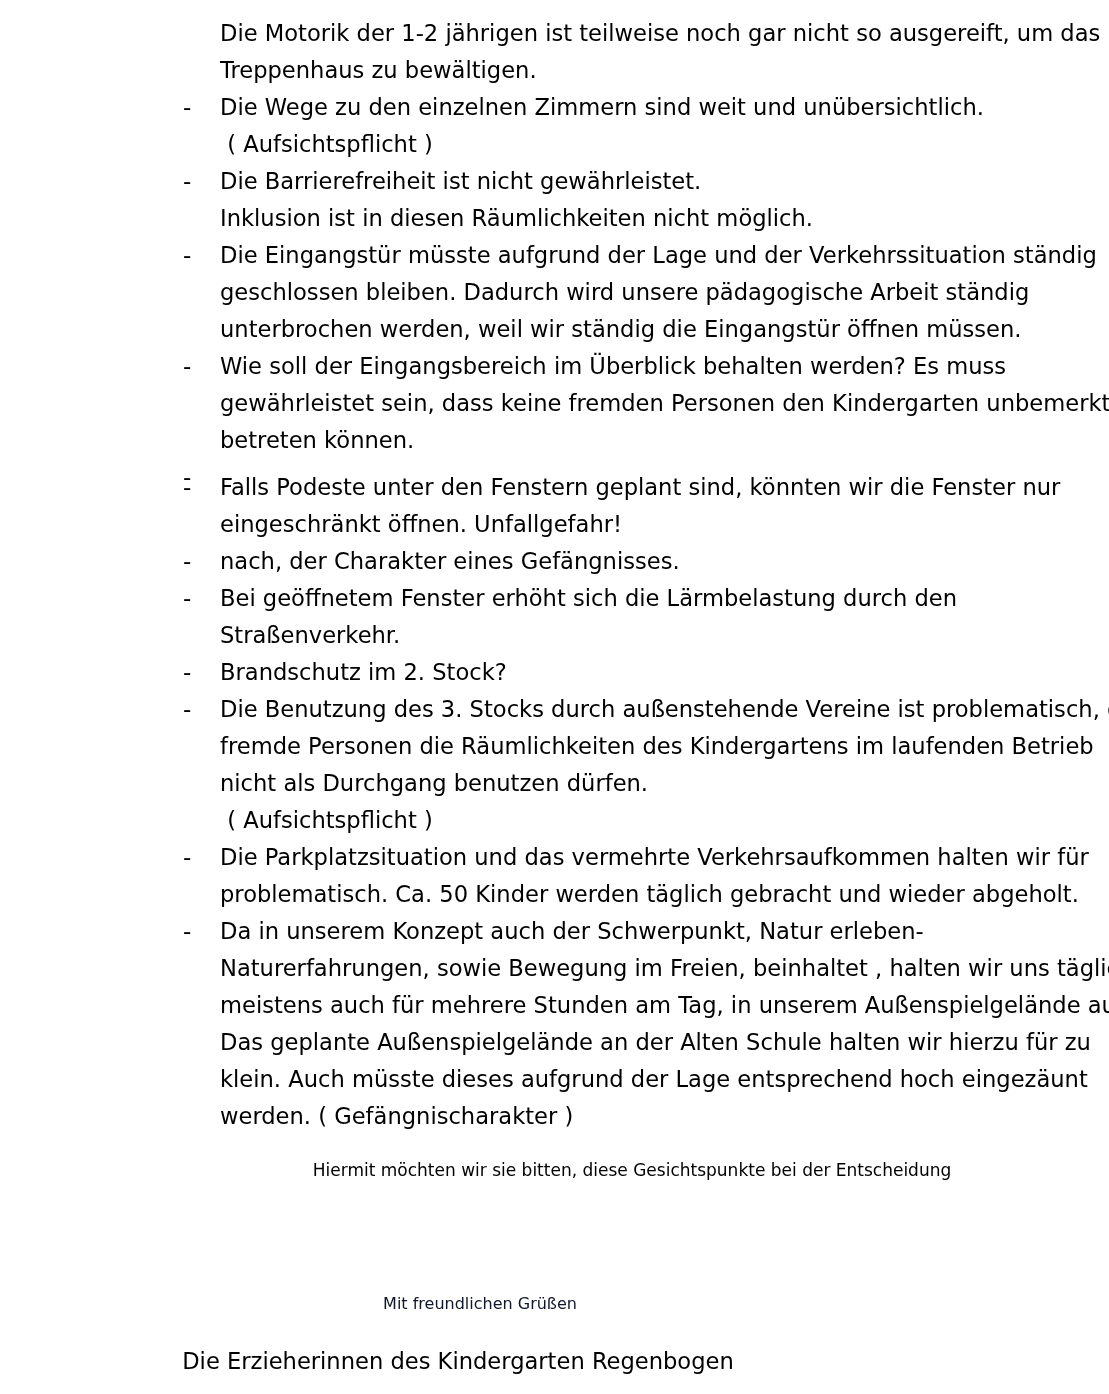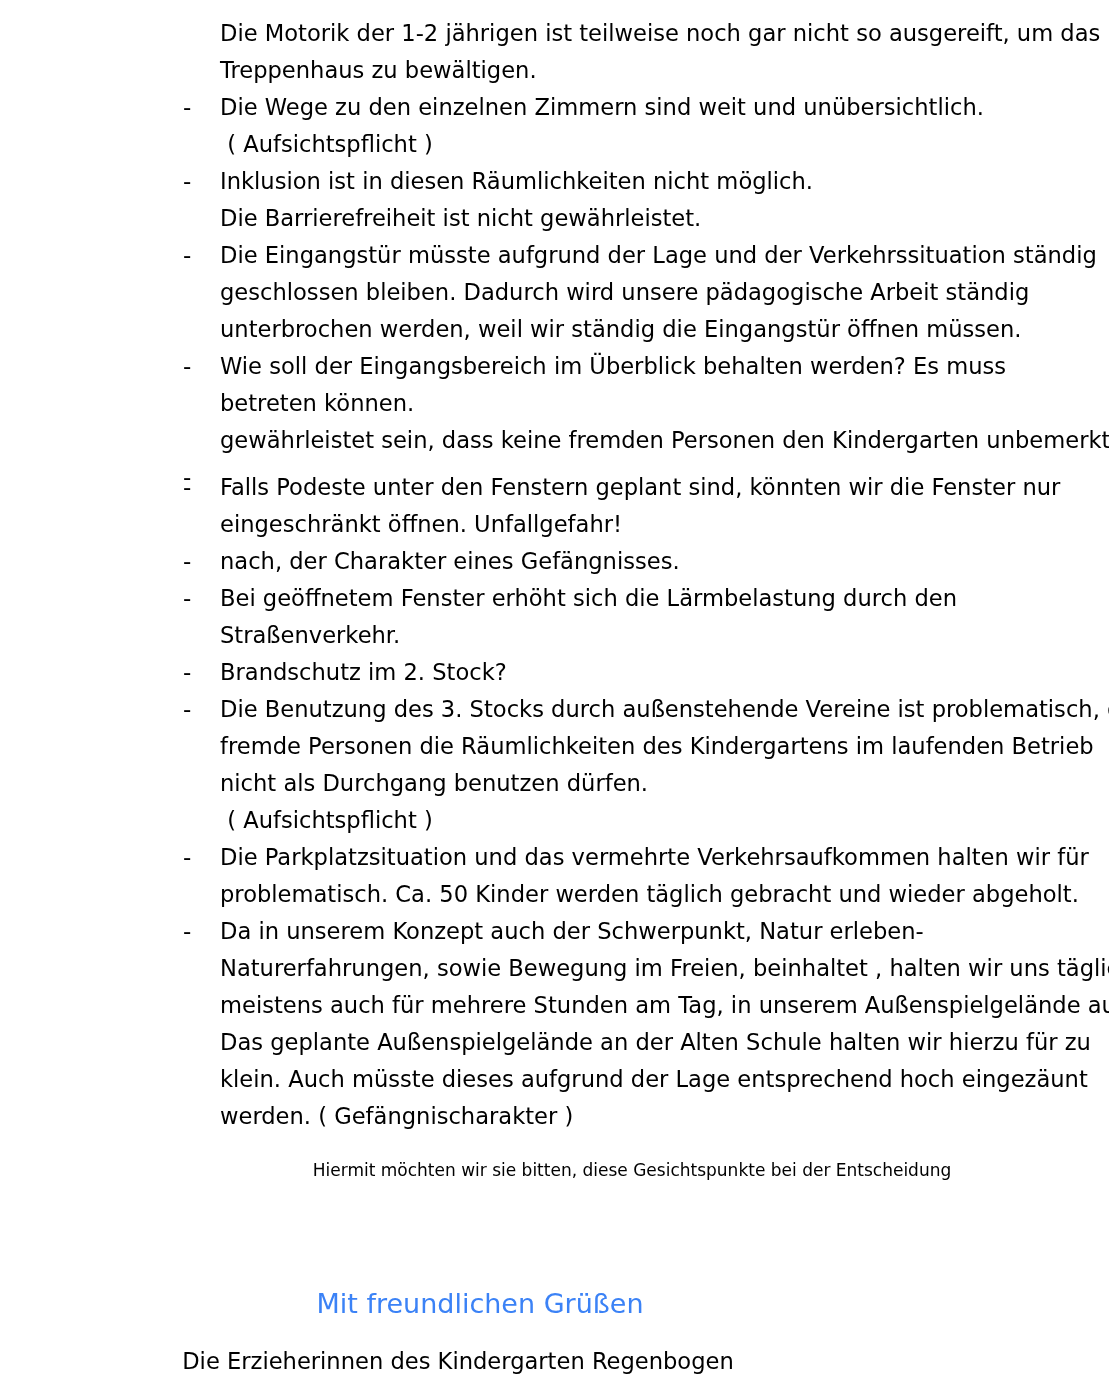--- a/index.html
+++ b/index.html
@@ -78,23 +78,23 @@
     white-space: pre;
     color: #000000;
     text-align: center;
   }
   .signoff-greeting {
     position: absolute;
     left: 0;
     top: 1288px;
     width: 960px;
     text-align: center;
-    font-size: 27px;
+    font-size: 16px;
     line-height: 32px;
-    color: #3b82f6;
+    color: #0f172a;
   }
   .signoff-sender {
     position: absolute;
     left: 0;
     top: 1345px;
     width: 916px;
     text-align: center;
     font-size: 22.6px;
     line-height: 32px;
     color: #000000;
@@ -115,38 +115,38 @@
       <div class="concern-item">
         <span class="concern-dash">-</span>
         <span class="concern-lines">
           <span class="concern-line">Die Wege zu den einzelnen Zimmern sind weit und unübersichtlich.</span>
           <span class="concern-line"> ( Aufsichtspflicht )</span>
         </span>
       </div>
       <div class="concern-item">
         <span class="concern-dash">-</span>
         <span class="concern-lines">
+          <span class="concern-line">Die Barrierefreiheit ist nicht gewährleistet.</span>
           <span class="concern-line">Inklusion ist in diesen Räumlichkeiten nicht möglich.</span>
-          <span class="concern-line">Die Barrierefreiheit ist nicht gewährleistet.</span>
         </span>
       </div>
       <div class="concern-item">
         <span class="concern-dash">-</span>
         <span class="concern-lines">
           <span class="concern-line">Die Eingangstür müsste aufgrund der Lage und der Verkehrssituation ständig</span>
           <span class="concern-line">geschlossen bleiben. Dadurch wird unsere pädagogische Arbeit ständig</span>
           <span class="concern-line">unterbrochen werden, weil wir ständig die Eingangstür öffnen müssen.</span>
         </span>
       </div>
       <div class="concern-item">
         <span class="concern-dash">-</span>
         <span class="concern-lines">
           <span class="concern-line">Wie soll der Eingangsbereich im Überblick behalten werden? Es muss</span>
+          <span class="concern-line">gewährleistet sein, dass keine fremden Personen den Kindergarten unbemerkt</span>
           <span class="concern-line">betreten können.</span>
-          <span class="concern-line">gewährleistet sein, dass keine fremden Personen den Kindergarten unbemerkt</span>
         </span>
       </div>
       <div class="concern-item">
         <span class="concern-dash">-</span>
         <span class="concern-lines">
         </span>
       </div>
       <div class="concern-item">
         <span class="concern-dash">-</span>
         <span class="concern-lines">

